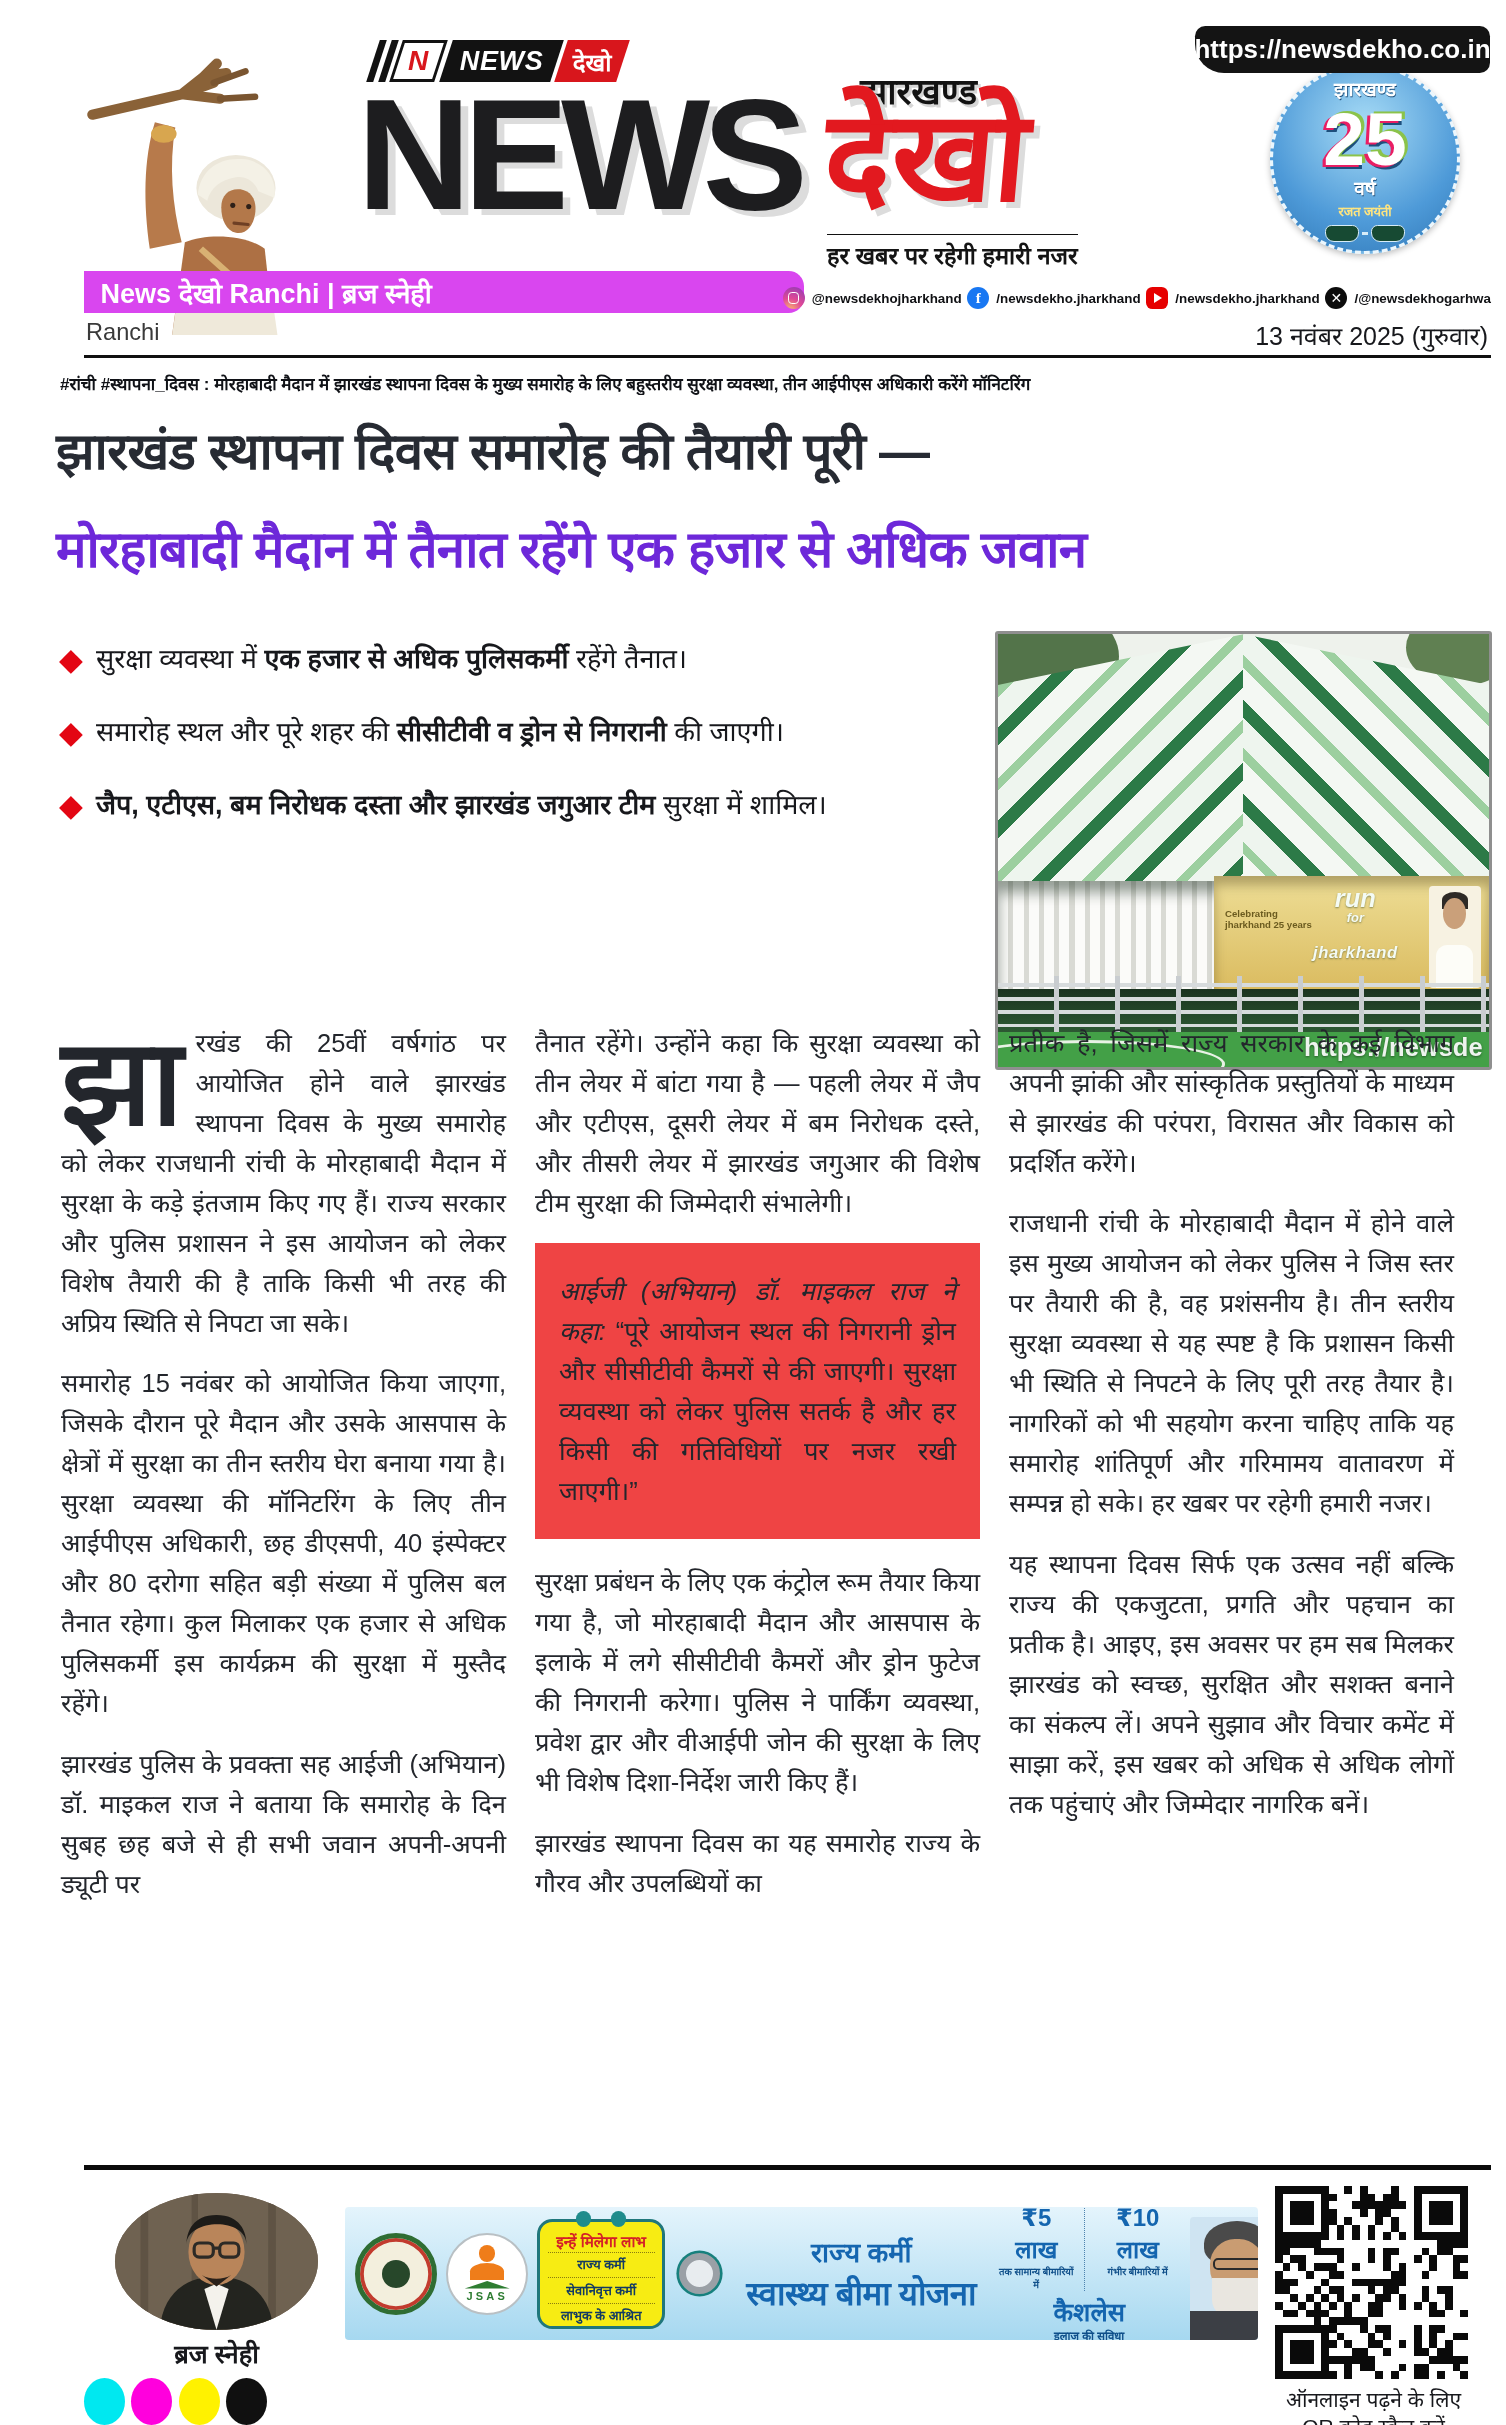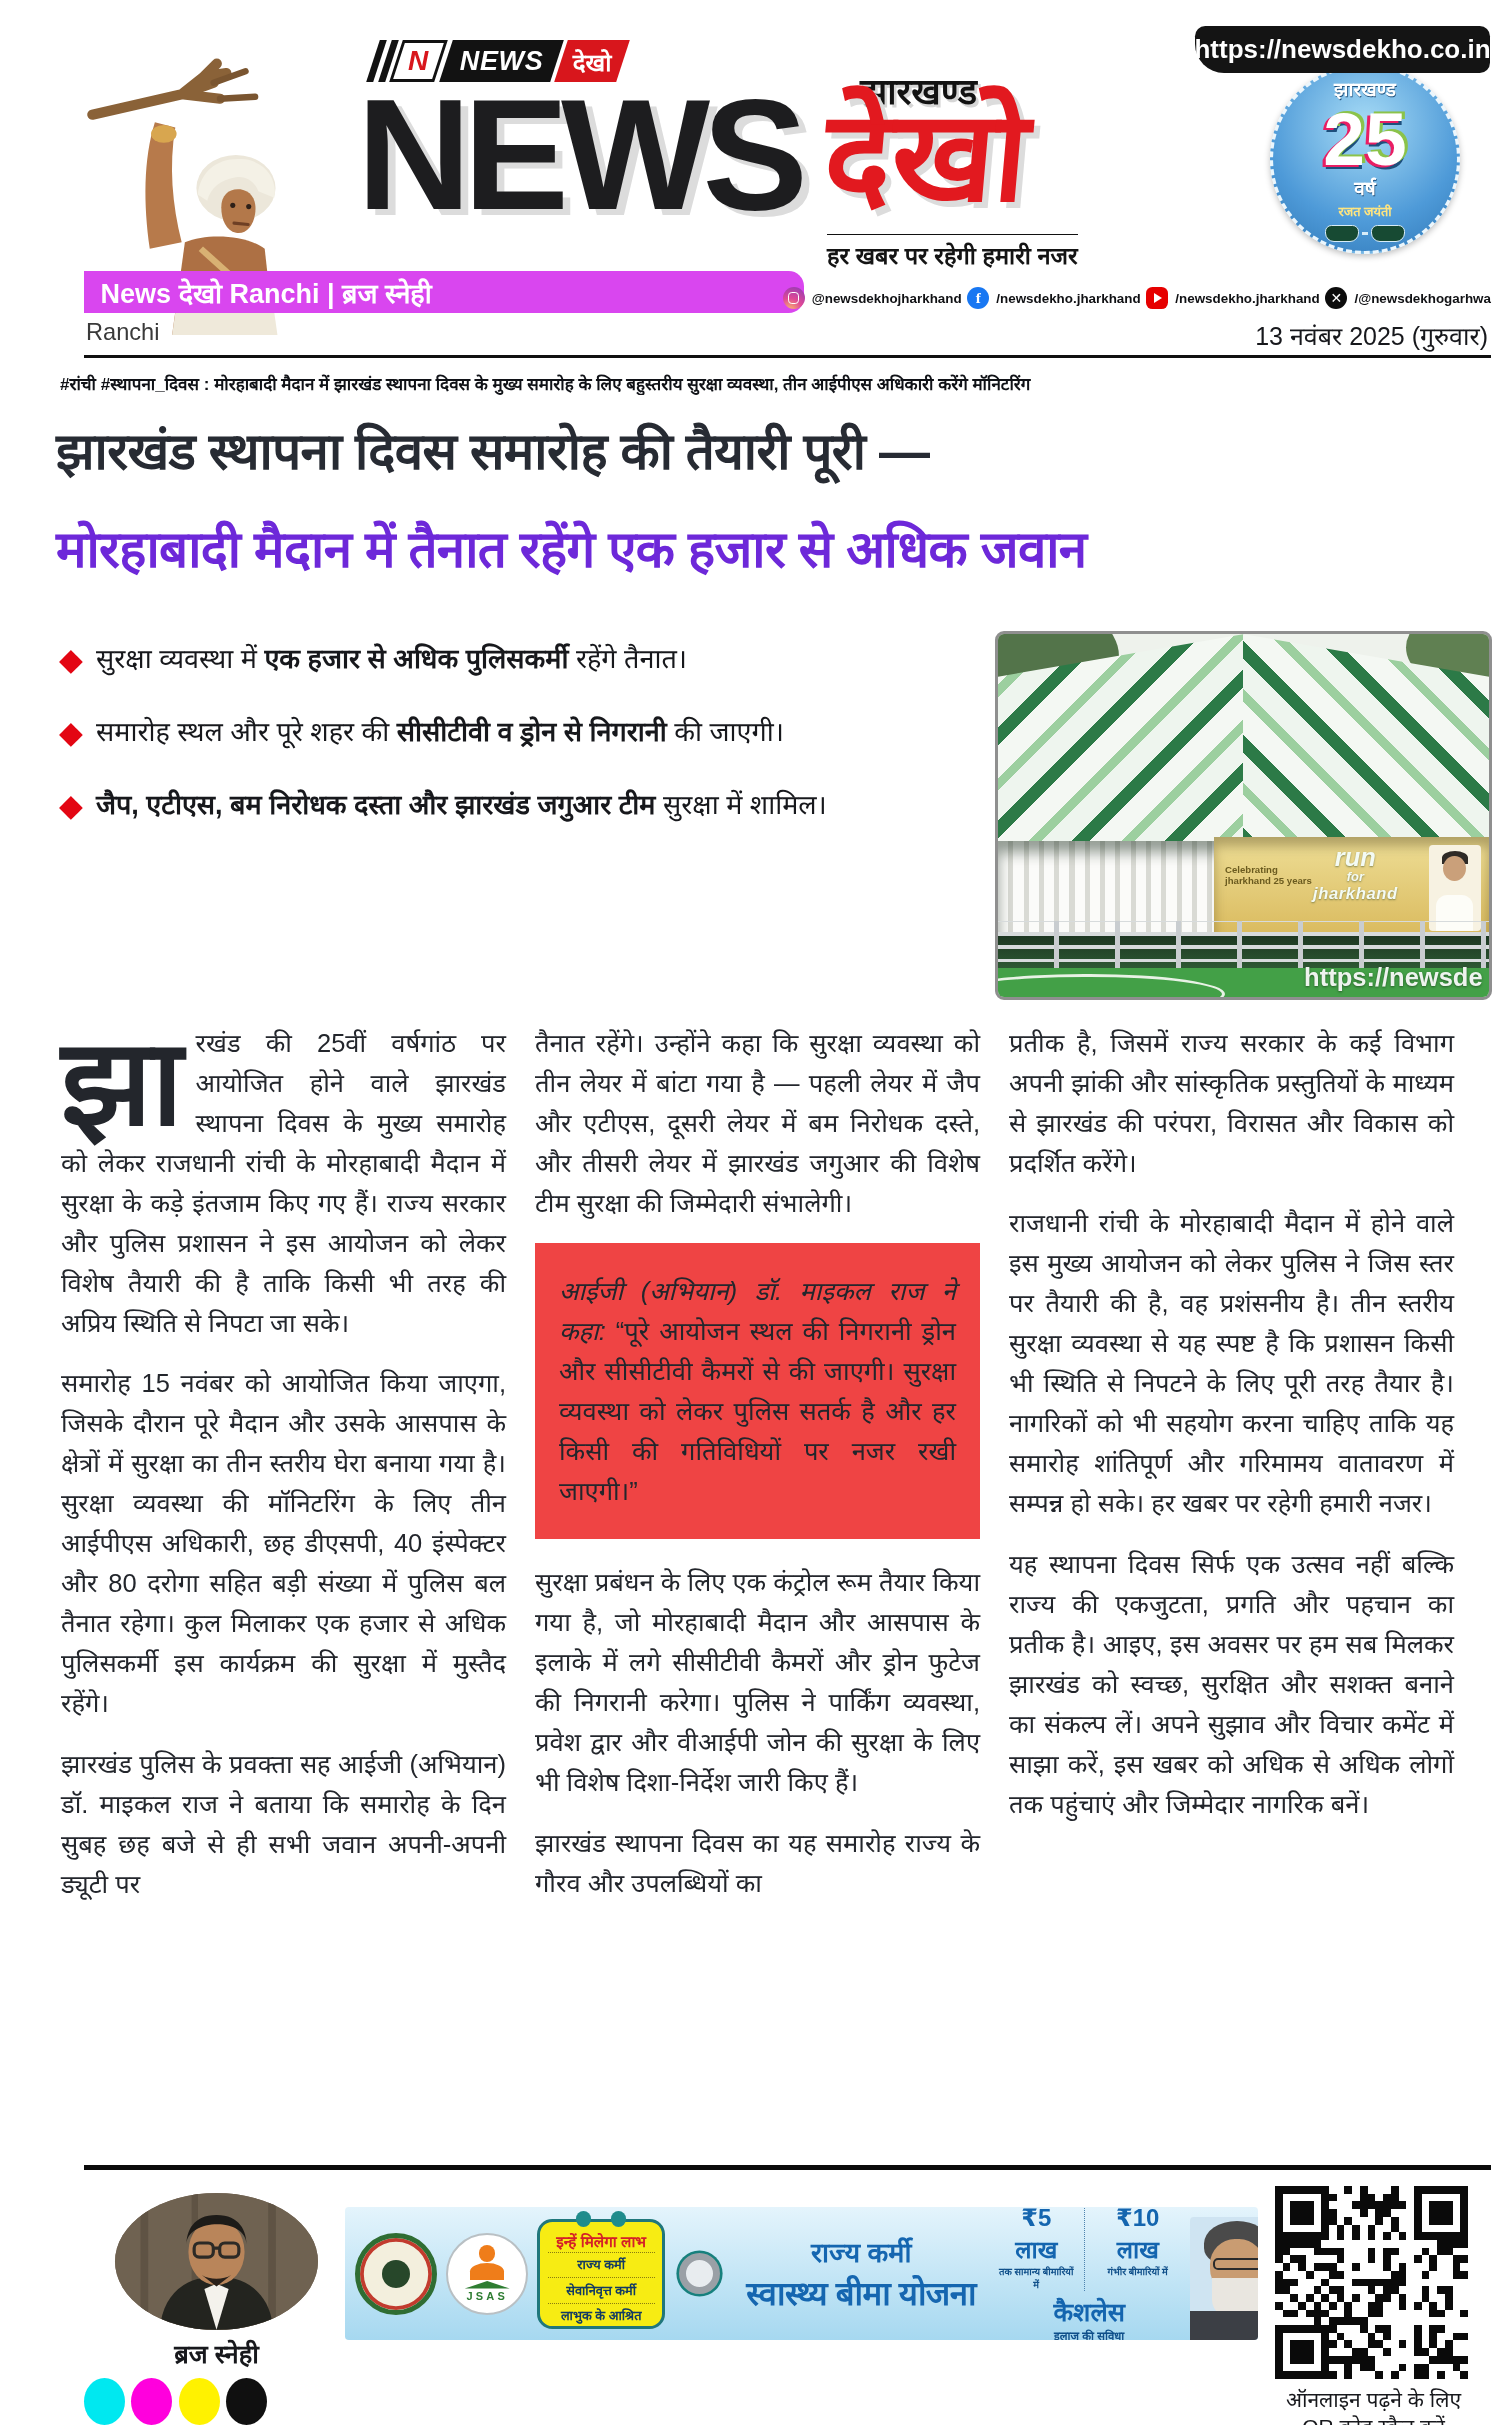--- a/index.html
+++ b/index.html
@@ -59,33 +59,33 @@
   .headline1 { position:absolute; left:56px; top:414px; width:1423px; font-size:51px; font-weight:800; color:#272b33; letter-spacing:-0.6px; }
   .headline2 { position:absolute; left:56px; top:512px; width:1423px; font-size:51px; font-weight:800; color:#6d28d9; letter-spacing:-0.6px; }
 
   
   .bullets { position:absolute; left:59px; top:638px; width:927px; list-style:none; }
   .bullets li { position:relative; padding-left:37px; font-size:27px; line-height:42px; margin-bottom:31px; color:#17181c; }
   .bullets li::before { content:"◆"; position:absolute; left:0; top:0.6px; color:#e30613; font-size:31px; }
   .bullets b, .bodycol b { font-weight:800; }
 
   
-  .photo { position:absolute; left:995px; top:631px; width:497px; height:369px; border:3.8px solid #8f8f8f; border-radius:9px; overflow:hidden; background:#eef2ec; }
+  .photo { position:absolute; left:995px; top:631px; width:497px; height:439px; border:3.8px solid #8f8f8f; border-radius:3px; overflow:hidden; background:#eef2ec; }
   .ph-tree { position:absolute; border-radius:50%; background:#53744a; }
   .ph-roof-l { position:absolute; left:0; top:0; width:50.2%; height:84%; clip-path:polygon(0 14%, 100% 0%, 100% 68%, 0 100%);
                background:repeating-linear-gradient(135deg, #2c7a47 0 12.8px, #f4f8f3 12.8px 36px, #9ccf9f 36px 45px, #eef5ee 45px 66px); }
   .ph-roof-r { position:absolute; right:0; top:0; width:50.2%; height:84%; clip-path:polygon(0 0%, 100% 14%, 100% 100%, 0 68%);
                background:repeating-linear-gradient(45deg, #2c7a47 0 12.8px, #f4f8f3 12.8px 36px, #9ccf9f 36px 45px, #eef5ee 45px 66px); }
   .ph-curtain { position:absolute; left:0; top:57%; width:46%; height:27%; background:repeating-linear-gradient(90deg, #fbfbf9 0 10.2px, #d9dad4 10.2px 15.3px); box-shadow:inset 0 11.5px 14px rgba(20,40,25,.45); }
   .ph-backdrop { position:absolute; left:44%; top:56%; width:56%; height:28%; background:linear-gradient(#eede96,#d9b95c); box-shadow:inset 0 9px 11.5px rgba(60,45,10,.35); }
   .ph-celeb { position:absolute; left:4%; top:26%; font-size:9.6px; font-weight:700; color:#6b5b1f; line-height:11px; }
   .ph-run { position:absolute; left:36%; top:8%; text-align:center; color:#f4fbf4; font-style:italic; font-weight:900; text-shadow:0 1.3px 1.9px rgba(40,60,30,.5); }
   .ph-run .r1 { font-size:25.5px; line-height:25.5px; }
   .ph-run .r2 { font-size:12.8px; line-height:12.8px; }
-  .ph-run .r3 { font-size:16.6px; line-height:19px; letter-spacing:0.6px; }
+  .ph-run .r3 { font-size:16.6px; line-height:19px; letter-spacing:0.6px;margin-top:19px; }
   .ph-cm { position:absolute; right:3%; top:8%; width:19%; height:84%; background:#f7f2e2; border-radius:3.8px; overflow:hidden; }
   .ph-cm .face { position:absolute; left:50%; top:12%; width:44%; height:30%; margin-left:-22%; background:#caa07a; border-radius:50%; }
   .ph-cm .hair { position:absolute; left:50%; top:6%; width:50%; height:16%; margin-left:-25%; background:#2e2a26; border-radius:50% 50% 0 0; }
   .ph-cm .shirt { position:absolute; left:14%; bottom:0; width:72%; height:42%; background:#fdfdf8; border-radius:11.5px 11.5px 0 0; }
   .ph-stage { position:absolute; left:0; top:82%; width:100%; height:11%; background:linear-gradient(#1b3320,#2f5d35); }
   .ph-rail { position:absolute; left:0; top:79%; width:100%; height:14%; background:repeating-linear-gradient(0deg, transparent 0 9.6px, #d7dbdc 9.6px 13.4px); }
   .ph-rail::before { content:""; position:absolute; inset:0; background:repeating-linear-gradient(90deg, transparent 0 56px, #c9cdd0 56px 61px); }
   .ph-floor { position:absolute; left:0; bottom:0; width:100%; height:8%; background:#43a047; }
   .ph-floor::after { content:""; position:absolute; left:-10%; bottom:-60%; width:55%; height:120%; border-radius:50%; border:3.8px solid #e8f2e5; }
   .ph-mark { position:absolute; right:6.4px; bottom:5px; font-size:25.5px; font-weight:700; color:rgba(255,255,255,.92); text-shadow:0 1.3px 2.6px rgba(0,0,0,.45); }

